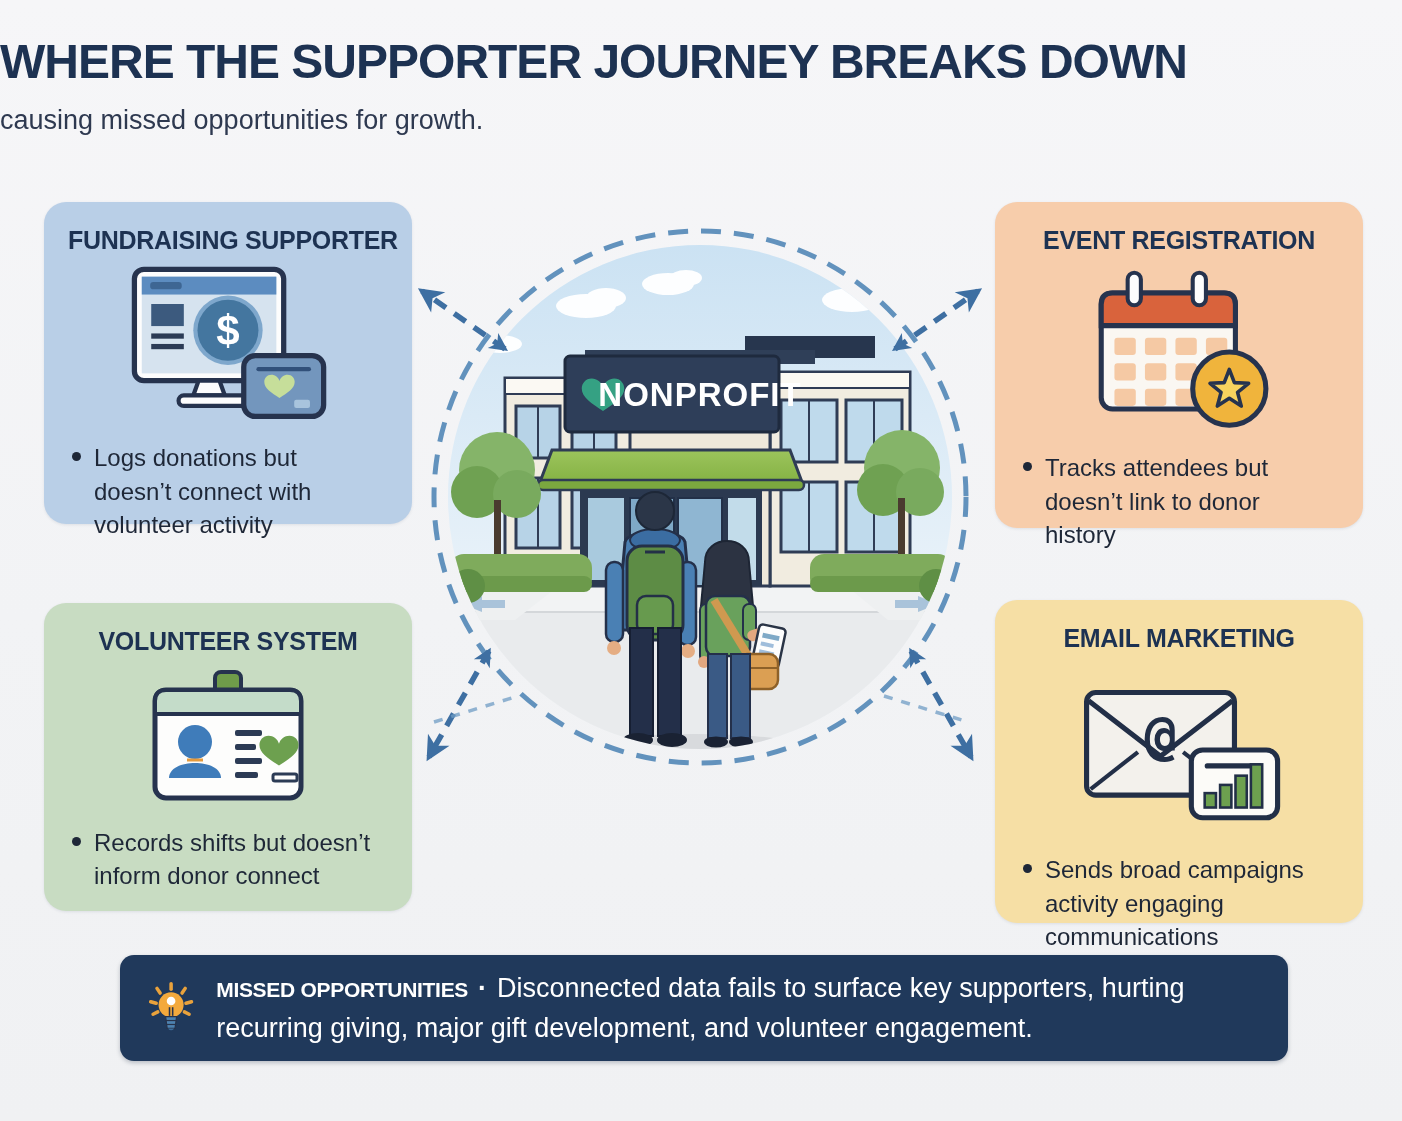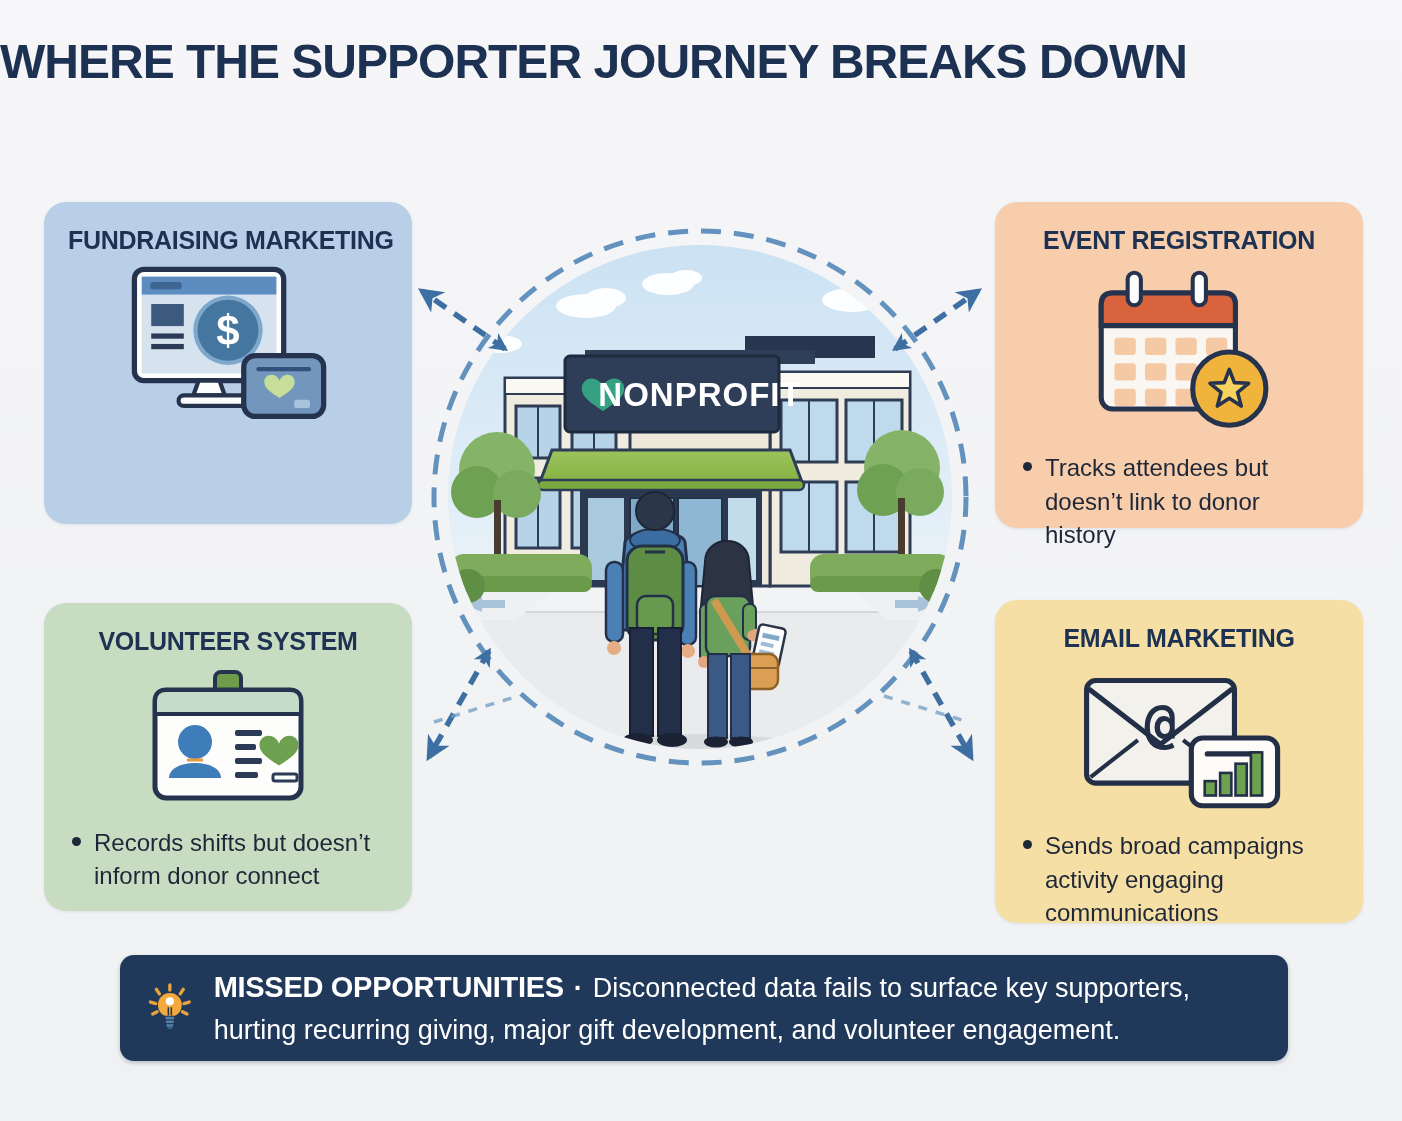--- a/index.html
+++ b/index.html
@@ -43,21 +43,21 @@
   .card-volunteer .bullet p{max-width:312px;}
   .card-email .bullet p{max-width:268px;}
   
   .banner{
     position:absolute;left:120px;top:955px;width:1168px;height:106px;
     border-radius:14px;display:flex;align-items:center;gap:20px;
     padding:0 26px;box-sizing:border-box;
     box-shadow:0 2px 4px rgba(20,35,60,.25);
   }
   .banner-text{margin:0;color:#fff;font-size:27px;line-height:1.5;}
-  .banner-text strong{font-size:29px;letter-spacing:-.3px;}
+  .banner-text strong{font-size:21px;letter-spacing:-.3px;}
   .banner-text .sep{margin:0 10px;font-weight:bold;}
   
   .scene{position:absolute;left:0;top:0;}
 </style>
 </head>
 <body>
 
 <div class="stage">
 
   <svg class="scene" width="1402" height="1121" viewBox="0 0 1402 1121">
@@ -222,44 +222,49 @@
       <line x1="911" y1="651" x2="971" y2="757" marker-start="url(#mStart)" marker-end="url(#mEnd)"></line>
     </g>
     <g stroke="#6f9cc4" stroke-width="3.5" stroke-dasharray="9 9" opacity="0.75" fill="none">
       <line x1="434" y1="722" x2="518" y2="696"></line>
       <line x1="884" y1="696" x2="968" y2="722"></line>
     </g>
   </svg>
 
   <header class="hdr">
     <h1>WHERE THE SUPPORTER JOURNEY BREAKS DOWN</h1>
+    <p class="sub">causing missed opportunities for growth.</p>
   </header>
 
   <section class="card card-fundraising" style="background-color: rgb(185, 207, 231);">
-    <h2>FUNDRAISING MARKETING</h2>
+    <h2>FUNDRAISING SUPPORTER</h2>
     <div class="icon-wrap">
       <svg width="205" height="160" viewBox="0 0 195 152">
         <rect x="8" y="4" width="142" height="106" rx="9" fill="#fdfdfd" stroke="#26334e" stroke-width="5"></rect>
         <rect x="15" y="11" width="128" height="92" fill="#d6e3ef"></rect>
         <rect x="15" y="11" width="128" height="17" fill="#5c8cc0"></rect>
         <rect x="23" y="16" width="30" height="7" rx="3" fill="#3e6693"></rect>
         <rect x="24" y="37" width="31" height="21" fill="#3c5a7e"></rect>
         <rect x="24" y="65" width="31" height="5" fill="#2c3b55"></rect>
         <rect x="24" y="75" width="31" height="5" fill="#2c3b55"></rect>
         <circle cx="97" cy="62" r="33" fill="#7ea7cc"></circle>
         <circle cx="97" cy="62" r="29" fill="#44769f"></circle>
         <text x="97" y="76" text-anchor="middle" font-family="Liberation Sans, sans-serif" font-size="40" font-weight="bold" fill="#ffffff">$</text>
         <polygon points="69,110 89,110 94,124 64,124" fill="#fdfdfd" stroke="#26334e" stroke-width="4"></polygon>
         <rect x="50" y="124" width="76" height="10" rx="5" fill="#fdfdfd" stroke="#26334e" stroke-width="4"></rect>
         <rect x="112" y="86" width="76" height="58" rx="11" fill="#7396bd" stroke="#26334e" stroke-width="5"></rect>
         <rect x="124" y="97" width="52" height="4" rx="2" fill="#31507a"></rect>
         <path d="M 0 5 C -1 1 -5 -2 -9 -2 C -14 -2 -17 2 -17 6 C -17 13 -9 18 0 24 C 9 18 17 13 17 6 C 17 2 14 -2 9 -2 C 5 -2 1 1 0 5 Z" transform="translate(146,106) scale(0.85)" fill="#c6de9a"></path>
         <rect x="160" y="128" width="15" height="8" rx="2" fill="#a8c4dd"></rect>
       </svg>
     </div>
+    <div class="bullet">
+      <span class="b-dot"></span>
+      <p>Logs donations but doesn’t connect with volunteer activity</p>
+    </div>
   </section>
 
   <section class="card card-event" style="background-color: rgb(247, 205, 171);">
     <h2>EVENT REGISTRATION</h2>
     <div class="icon-wrap">
       <svg width="185" height="168" viewBox="0 0 182 164">
         <rect x="14" y="26" width="132" height="114" rx="11" fill="#faf7f2" stroke="#26334e" stroke-width="5"></rect>
         <path d="M14,37 Q14,26 25,26 L135,26 Q146,26 146,37 L146,58 L14,58 Z" fill="#d9633c" stroke="#26334e" stroke-width="5"></path>
         <rect x="40" y="6" width="13" height="32" rx="6.5" fill="#fdfdfd" stroke="#26334e" stroke-width="4"></rect>
         <rect x="104" y="6" width="13" height="32" rx="6.5" fill="#fdfdfd" stroke="#26334e" stroke-width="4"></rect>
@@ -302,21 +307,21 @@
         <path d="M 0 5 C -1 1 -5 -2 -9 -2 C -14 -2 -17 2 -17 6 C -17 13 -9 18 0 24 C 9 18 17 13 17 6 C 17 2 14 -2 9 -2 C 5 -2 1 1 0 5 Z" transform="translate(146,70) scale(1.15)" fill="#6da04f"></path>
         <rect x="140" y="106" width="24" height="7" rx="2" fill="none" stroke="#2c3b55" stroke-width="3"></rect>
       </svg>
     </div>
     <div class="bullet">
       <span class="b-dot"></span>
       <p>Records shifts but doesn’t inform donor connect</p>
     </div>
   </section>
 
-  <section class="card card-email" style="background-color: rgb(246, 223, 165);">
+  <section class="card card-email" style="background-color: rgb(246, 223, 165); gap: 12px;">
     <h2>EMAIL MARKETING</h2>
     <div class="icon-wrap">
       <svg width="210" height="152" viewBox="0 0 204 148">
         <rect x="12" y="18" width="144" height="100" rx="9" fill="#f3f1ec" stroke="#222f47" stroke-width="5"></rect>
         <path d="M14,26 L84,80 L154,26" fill="none" stroke="#222f47" stroke-width="5" stroke-linejoin="round"></path>
         <line x1="16" y1="112" x2="62" y2="76" stroke="#222f47" stroke-width="4"></line>
         <line x1="152" y1="112" x2="106" y2="76" stroke="#222f47" stroke-width="4"></line>
         <text x="84" y="78" text-anchor="middle" font-family="DejaVu Sans Mono, monospace" font-size="52" font-weight="bold" fill="#222f47">@</text>
         <rect x="114" y="74" width="84" height="66" rx="11" fill="#fcfbf8" stroke="#222f47" stroke-width="5"></rect>
         <rect x="127" y="87" width="56" height="5" rx="2.5" fill="#222f47"></rect>

